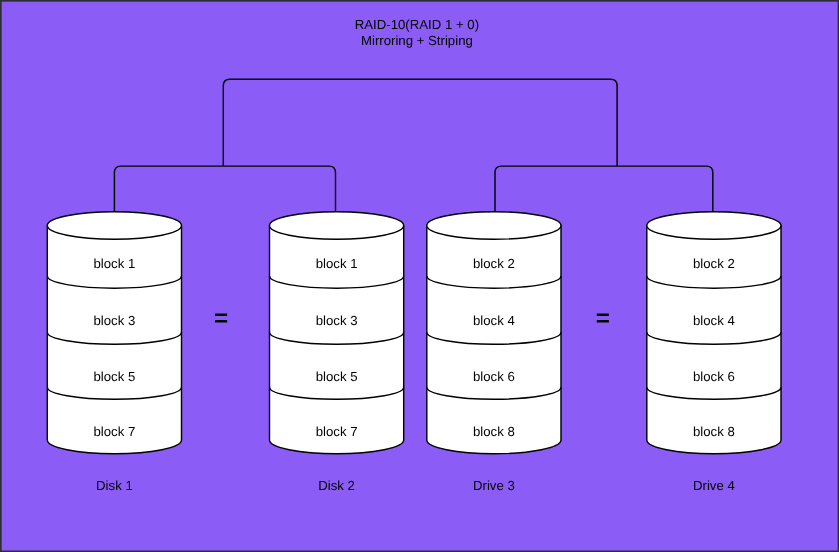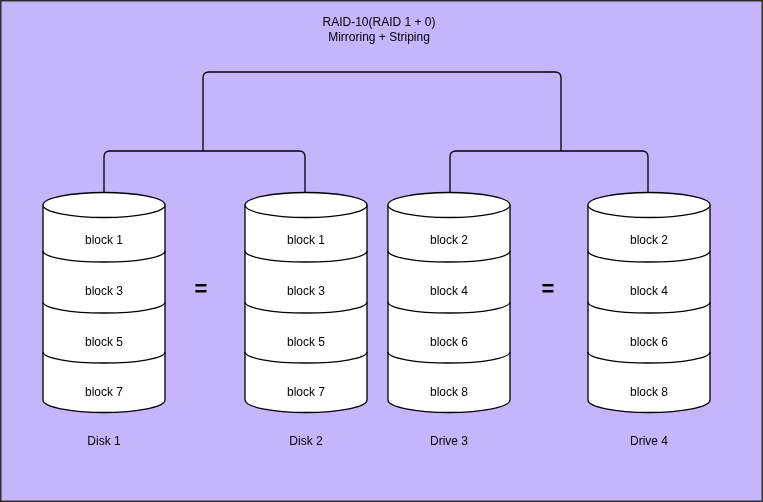--- a/index.html
+++ b/index.html
@@ -1,16 +1,16 @@
 <!DOCTYPE html>
 <html><head>
 <meta charset="utf-8">
 <style>
   html, body { margin: 0; padding: 0; background: #ffffff; }
-  .canvas { position: relative; width: 763px; height: 502px; background: #c4b5fd; }
+  .canvas { position: relative; width: 763px; height: 502px; background: #8b5cf6; }
   svg text {
     font-family: "Liberation Sans", sans-serif;
     font-size: 12px;
     fill: #000000;
   }
   .line  { fill: none; stroke: #000000; stroke-width: 1.3; }
   .cyl   { fill: #ffffff; stroke: #000000; stroke-width: 1.3; }
   .div-arc { fill: none; stroke: #000000; stroke-width: 1.3; }
   .frame { fill: none; stroke: #2e2e2e; stroke-width: 1.5; }
   .eq    { font-size: 22px; font-weight: bold; }

